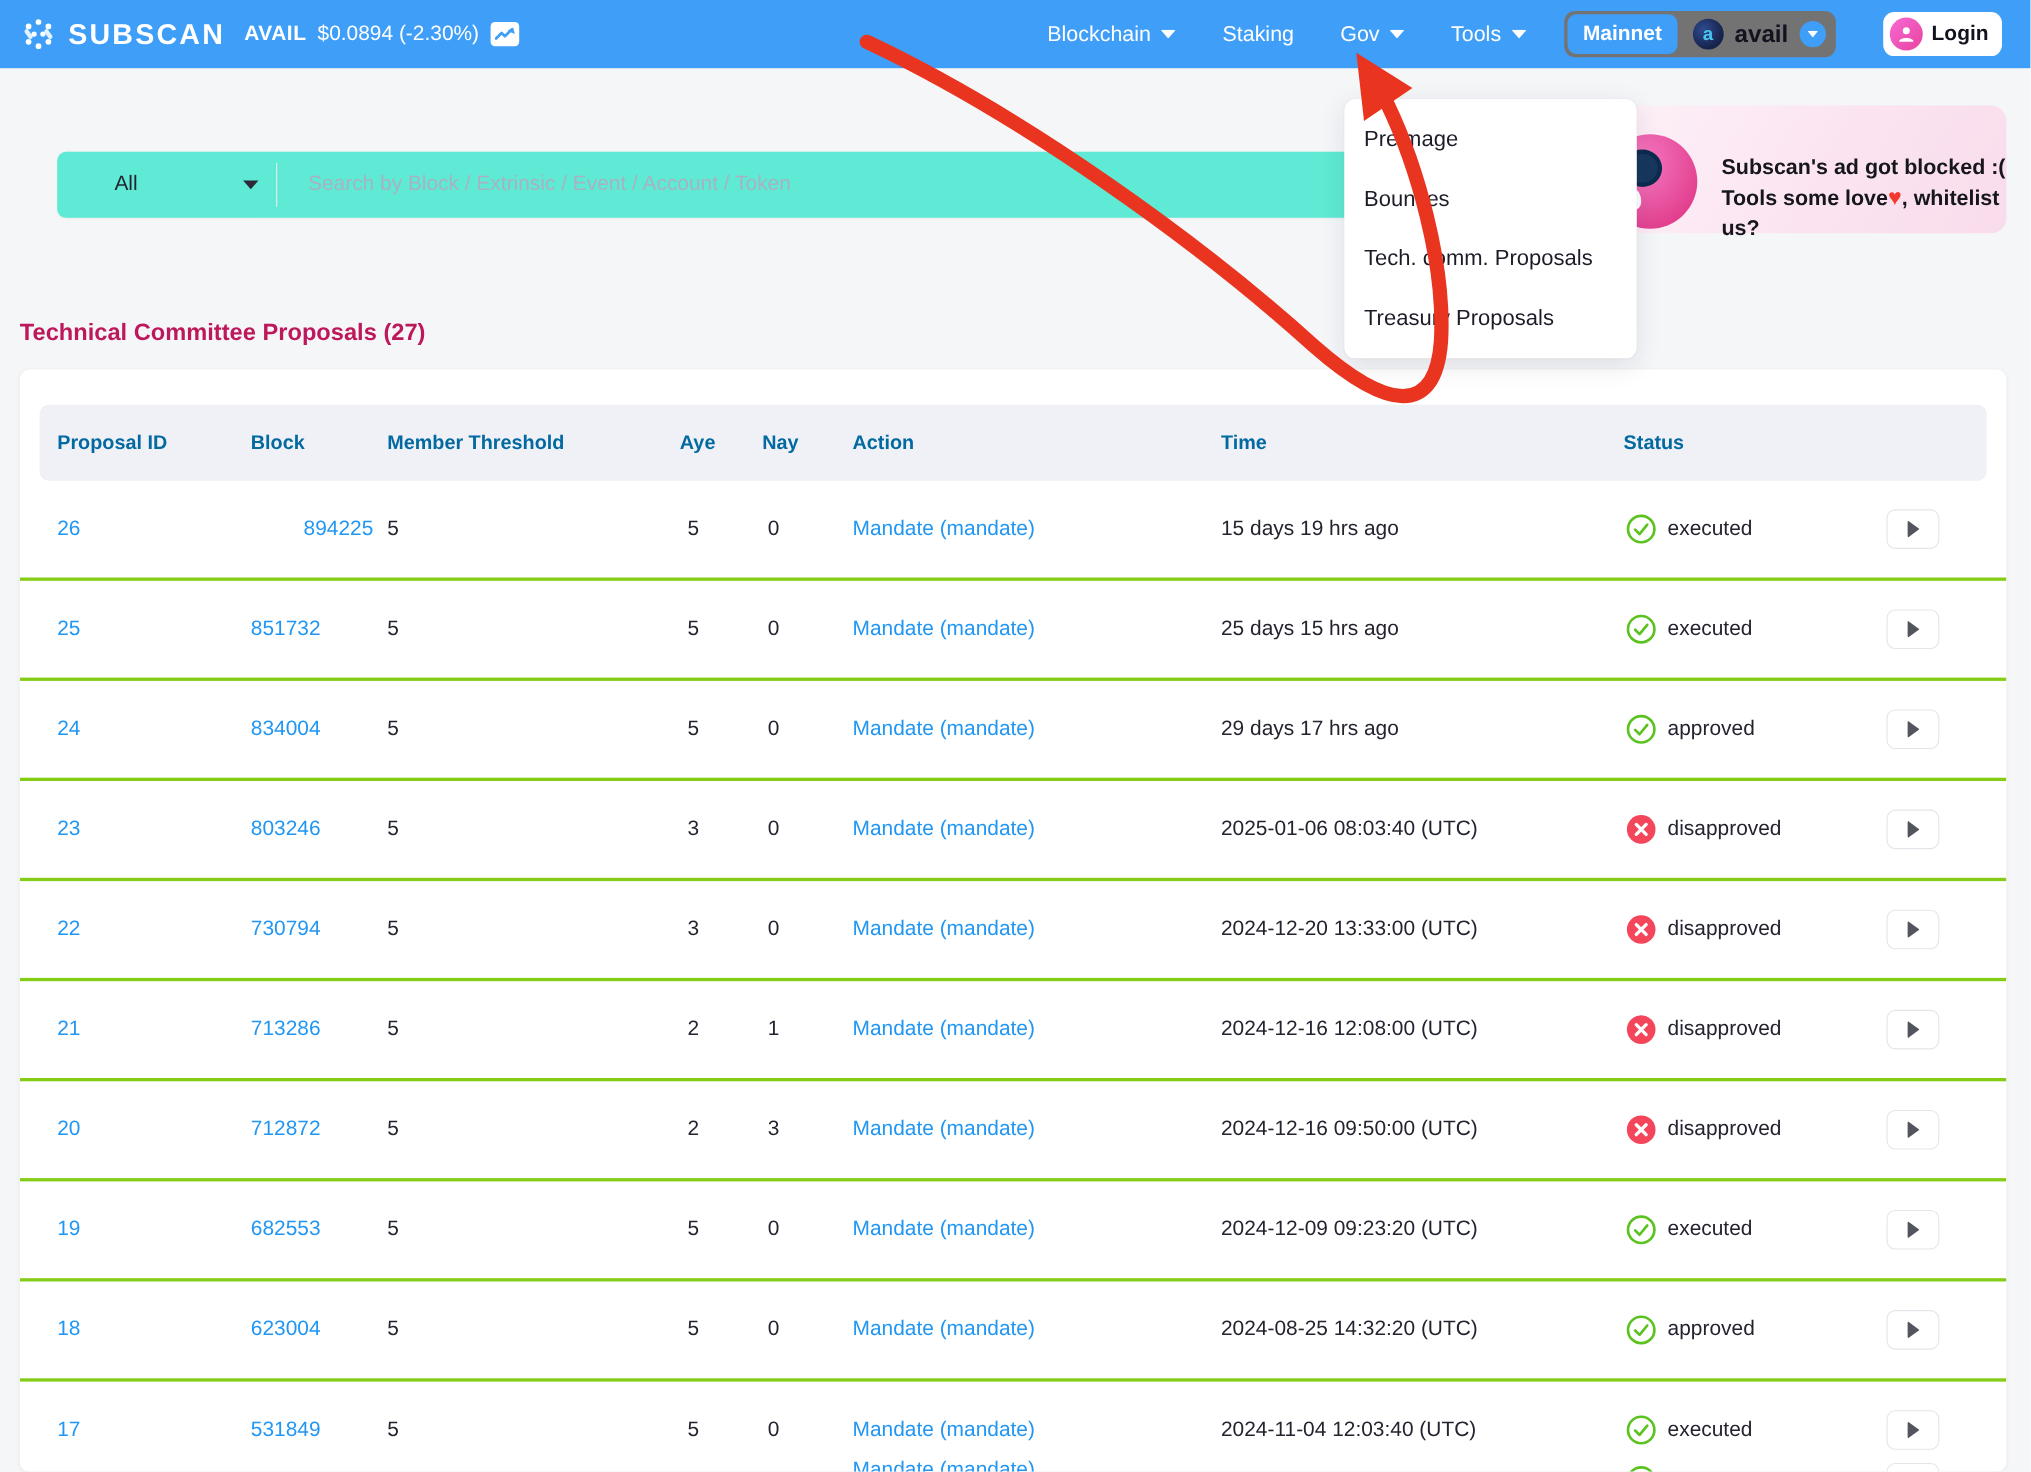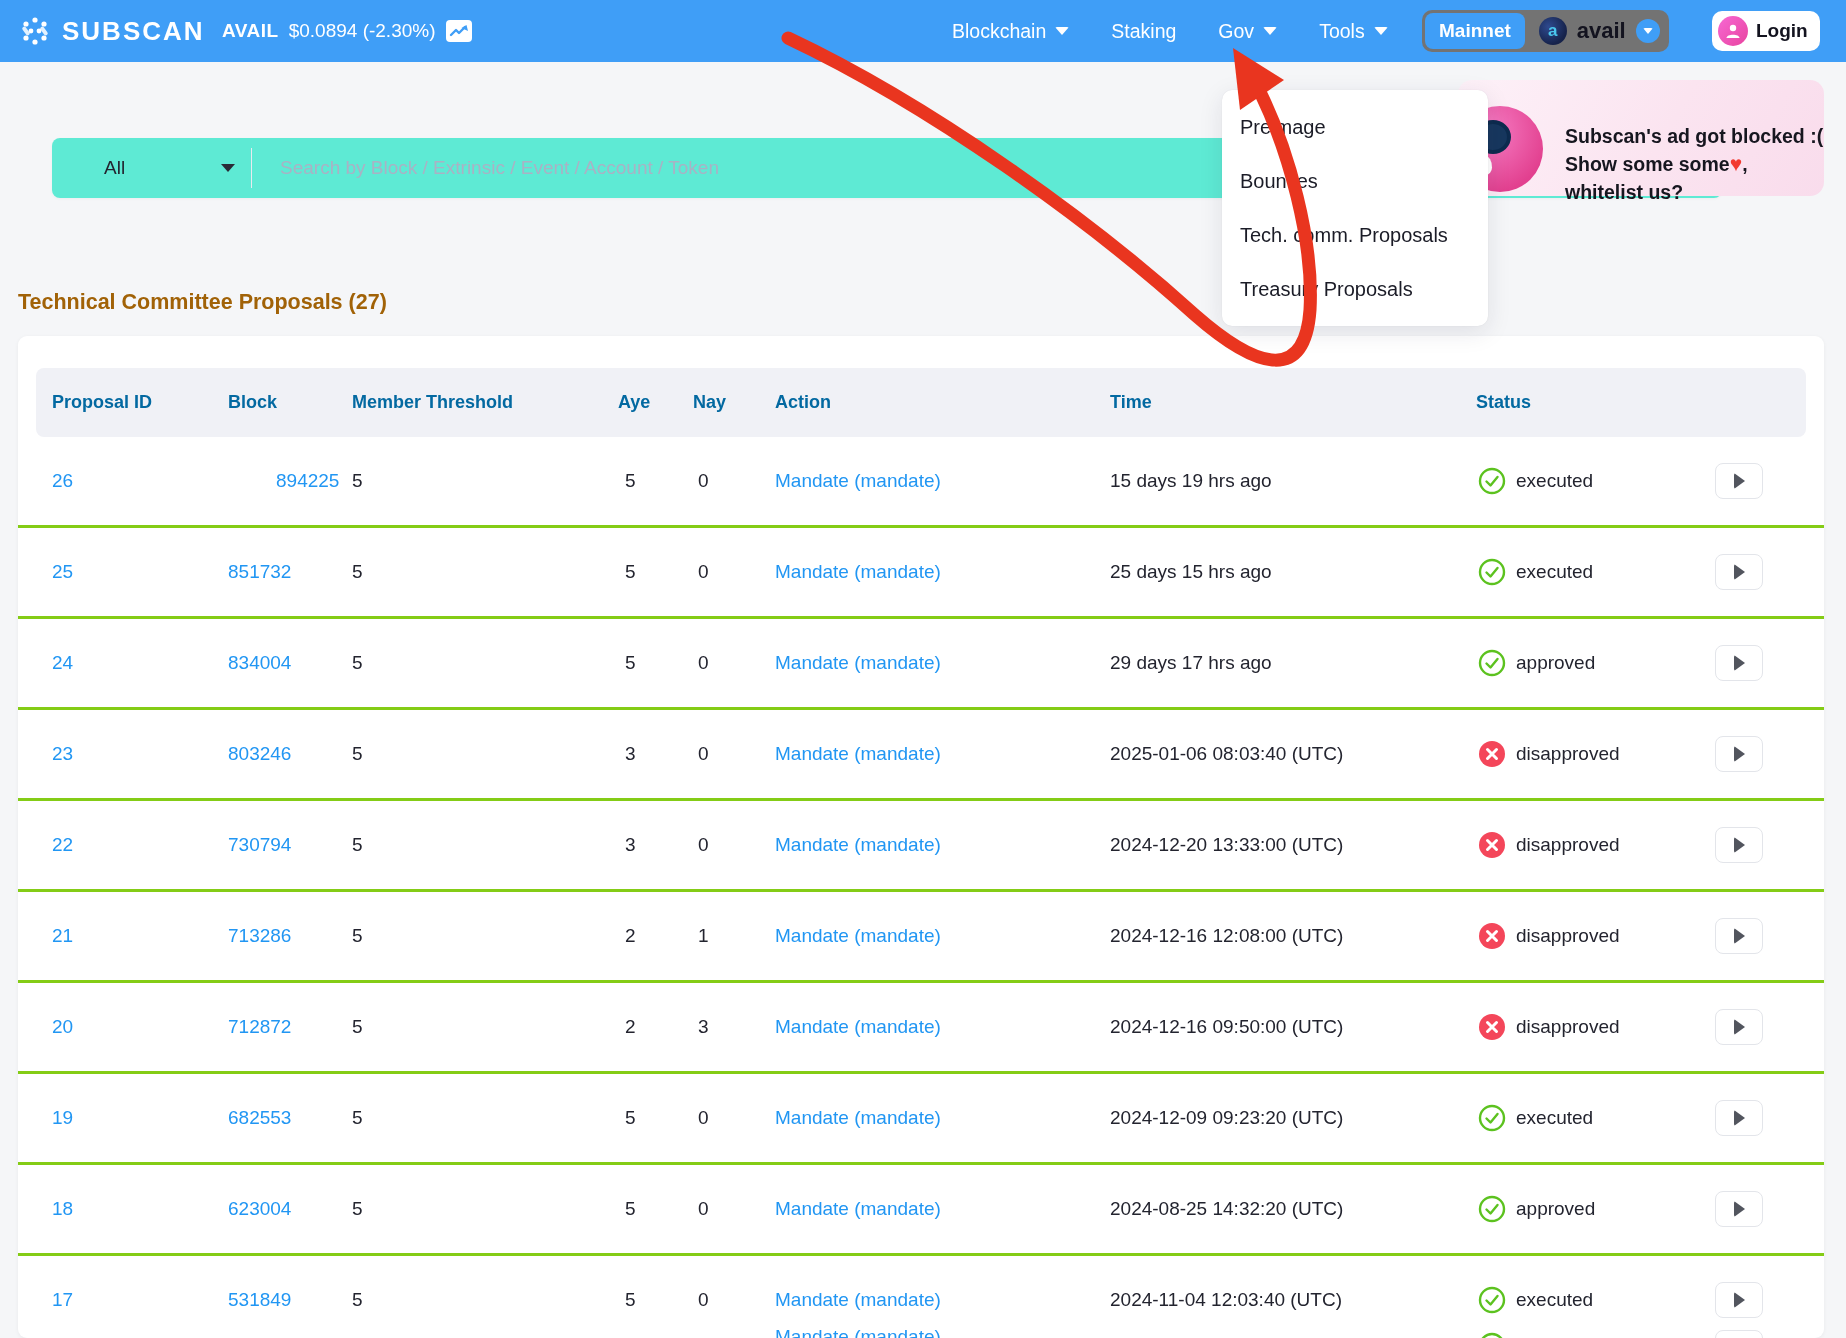--- a/index.html
+++ b/index.html
@@ -31,32 +31,32 @@
   .login-label { font-size:19px; font-weight:700; color:#13131f; }
   
   .search-box { position:absolute; left:52px; top:138px; width:1670px; height:60px; background:#5eead4; border-radius:8px; display:flex; align-items:center; z-index:10; box-shadow:0 1px 3px rgba(20,20,40,.04); }
   .search-filter { width:199px; height:100%; display:flex; align-items:center; padding-left:52px; cursor:pointer; position:relative; }
   .search-filter-label { font-size:19px; color:#23242f; }
   .search-filter .caret-dark { position:absolute; right:16px; width:0; height:0; border-left:7px solid transparent; border-right:7px solid transparent; border-top:8px solid #2a2b36; }
   .search-sep { width:1px; height:40px; background:#e9eaef; }
   .search-input { flex:1; height:100%; border:none; outline:none; font-family:inherit; font-size:19px; padding-left:28px; color:#23242f; background:transparent; }
   .search-input::placeholder { color:#a9b2c4; }
   
-  .ad-banner { position:absolute; left:1458px; top:80px; width:366px; height:116px; border-radius:14px; z-index:20;
+  .ad-banner { position:absolute; left:1458px; top:96px; width:366px; height:116px; border-radius:14px; z-index:20;
     background:linear-gradient(120deg,#fdf1f8 0%, #fbe4f0 55%, #f9dcec 100%);text-decoration:underline; }
   .ad-face { position:absolute; left:-1px; top:26px; width:86px; height:86px; border-radius:50%; background:radial-gradient(circle at 35% 30%, #f77fc6 0%, #e2408f 75%); overflow:hidden; }
   .ad-eye { position:absolute; left:18px; top:14px; width:36px; height:34px; border-radius:50%; background:#17375e; border:4px solid #0d2b4e; }
   .ad-tear { position:absolute; left:22px; top:50px; width:13px; height:19px; background:#fff; border-radius:50% 50% 50% 50%/60% 60% 40% 40%; }
   .ad-text { position:absolute; left:107px; top:42px; font-size:19.5px; font-weight:700; color:#16161f; line-height:28px; }
   .heart { color:#f23a2f; font-size:21px; }
   
   .gov-menu { position:absolute; left:1222px; top:90px; width:266px; background:#fff; border-radius:10px; padding:10px 0; z-index:50; box-shadow:0 6px 24px rgba(30,30,60,.10), 0 0 1px rgba(30,30,60,.12); }
   .gov-menu-item { height:54px; display:flex; align-items:center; padding-left:18px; font-size:20px; color:#1b1c27; cursor:pointer; }
   
-  .section-title { position:absolute; left:18px; top:290px; font-size:21.5px; font-weight:700; color:#a16207; }
+  .section-title { position:absolute; left:18px; top:290px; font-size:21.5px; font-weight:700; color:#be185d; }
   
   .card { position:absolute; left:18px; top:336px; width:1806px; height:1002px; background:#fff; border-radius:9px; box-shadow:0 1px 4px rgba(20,20,40,.05); z-index:1; overflow:hidden; }
   .thead { position:absolute; left:18px; top:32px; width:1770px; height:69px; background:#f0f1f6; border-radius:8px; }
   .th { position:absolute; top:0; height:69px; display:flex; align-items:center; font-size:18px; font-weight:700; color:#0369a1; }
   .rows { position:absolute; left:0; top:101px; width:1806px; }
   .trow { position:relative; width:1806px; height:91px; border-bottom:3px solid #84cc16; }
   .cell { position:absolute; top:0; height:87.4px; display:flex; align-items:center; font-size:19px; color:#23242f; }
   .link { color:#2196f3; cursor:pointer; }
   .status-icon { width:28px; height:28px; }
   .status-label { font-size:19px; color:#23242f; }
@@ -145,21 +145,21 @@
   <input class="search-input" type="text" placeholder="Search by Block / Extrinsic / Event / Account / Token" style="">
 </div>
 
 <div class="ad-banner">
   <div class="ad-face">
     <div class="ad-eye"></div>
     <div class="ad-tear"></div>
   </div>
   <div class="ad-text">
     <div>Subscan's ad got blocked :(</div>
-    <div><span>Show some some</span><span class="heart">♥</span><span>, whitelist us?</span></div>
+    <div><span>Tools some love</span><span class="heart">♥</span><span>, whitelist us?</span></div>
   </div>
 </div>
 
 <div class="gov-menu" id="gov-menu">
     <div class="gov-menu-item">Preimage</div>
     <div class="gov-menu-item">Bounties</div>
     <div class="gov-menu-item">Tech. comm. Proposals</div>
     <div class="gov-menu-item">Treasury Proposals</div>
   </div>
 

